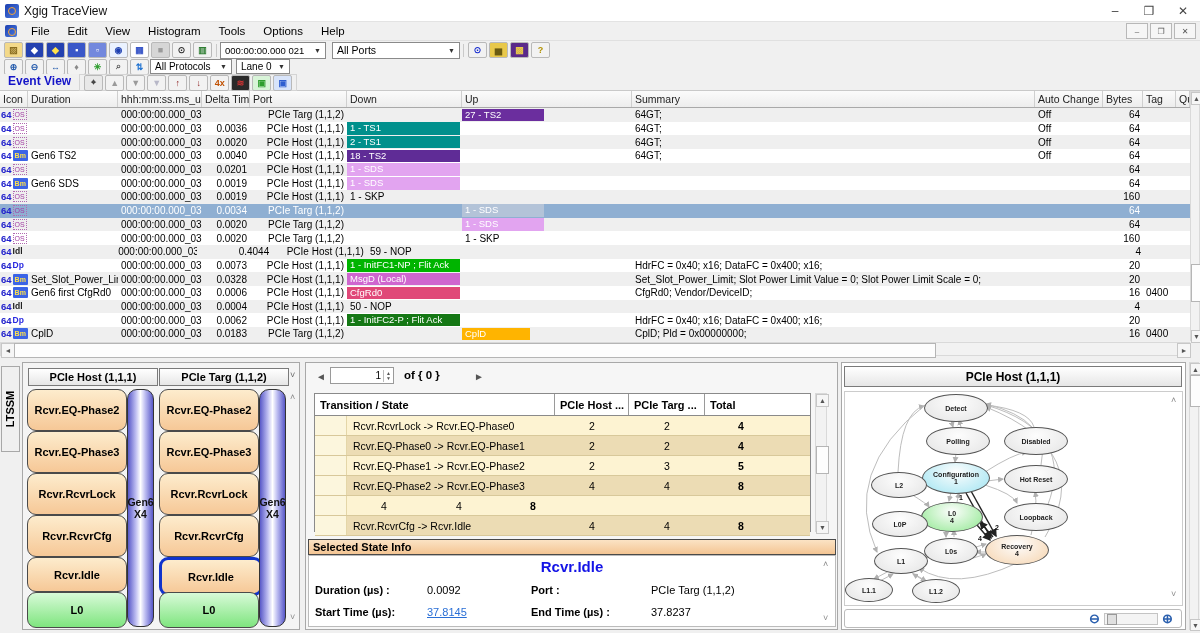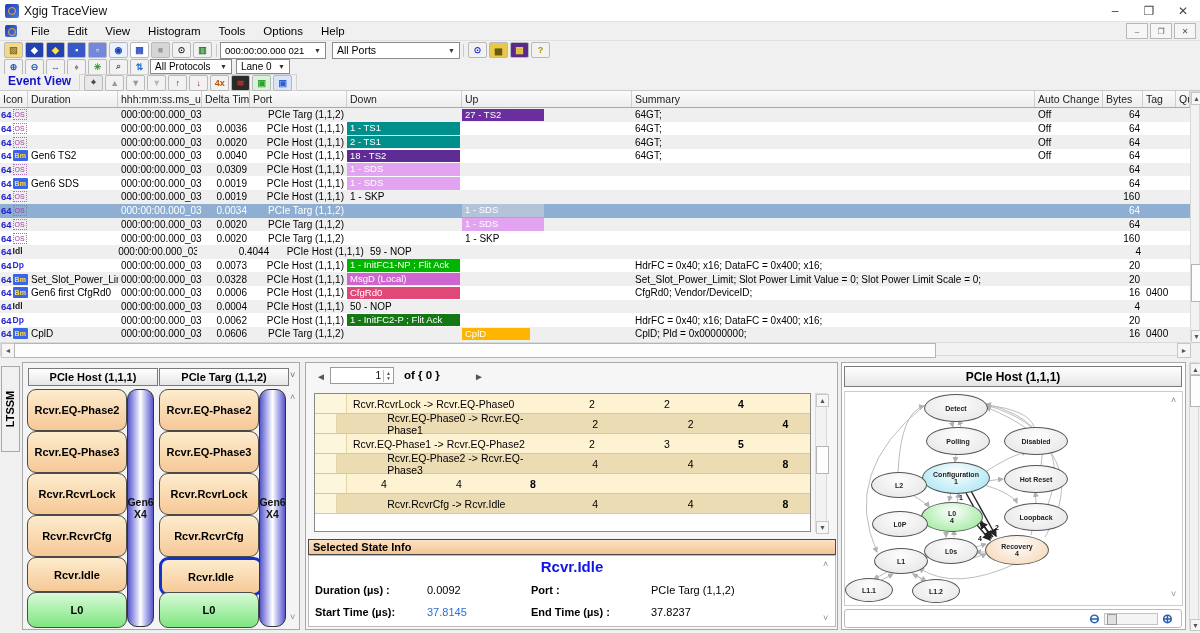--- a/index.html
+++ b/index.html
@@ -61,26 +61,26 @@
   .stbox.selblue{border:3px solid #1133cc;}
   .genbar{border:1px solid #333;border-radius:10px;background:linear-gradient(90deg,#5858c8,#c0c0f2 32%,#ffffff 50%,#c0c0f2 68%,#5858c8);
           display:flex;flex-direction:column;align-items:center;justify-content:center;font-weight:bold;font-size:10.5px;color:#111;}
   .chev{color:#8a8a8a;font-size:9px;line-height:9px;}
   
   .tt{border:1px solid #8a8a8a;background:#fff;}
   .tt-h{display:flex;border-bottom:1px solid #8a8a8a;background:#fff;font-weight:bold;font-size:11px;height:21px;align-items:center;}
   .tt-hc{border-right:1px solid #9a9a9a;height:100%;display:flex;align-items:center;padding-left:5px;box-sizing:border-box;}
   .tt-row{display:flex;height:19px;align-items:center;font-size:10.5px;border-bottom:1px solid #d8c89a;}
   .tt-row.a{background:#fdf3d2;}
-  .tt-row.b{background:#ecdcb4;gap:44px;}
+  .tt-row.b{background:#ecdcb4;}
   .tt-c{height:100%;display:flex;align-items:center;box-sizing:border-box;}
   .ssi-bar{background:linear-gradient(#fbe3c4,#f4c593);border:1px solid #4a4a4a;font-weight:bold;font-size:11px;display:flex;align-items:center;padding-left:4px;}
   .lbl{font-weight:bold;font-size:11px;}
   .val{font-size:11px;}
-  .link{color:#2a6fd6;}
+  .link{color:#2a6fd6;text-decoration:underline;}
   
   .dg-node{position:absolute;border:1.8px solid #555;border-radius:50%;
            background:radial-gradient(ellipse at 50% 30%,#f6f6f6,#d5d5d5);
            display:flex;flex-direction:column;align-items:center;justify-content:center;
            font-size:7px;font-weight:bold;color:#222;line-height:7px;text-align:center;}
   .mag{font-size:13px;color:#2a5fae;font-weight:bold;line-height:13px;}
 </style>
 </head>
 <body>
 
@@ -272,21 +272,21 @@
       <div class="ecell l" style="width: 33px;"></div>
       <div class="ecell " style="width: 14px;"></div>
     </div>
     <div class="erow even">
       <div class="ecell " style="width: 28px;">
         <span class="num64">64</span>
         <span class="bdg bdg-OS">OS</span>
       </div>
       <div class="ecell l" style="width: 90px;"></div>
       <div class="ecell l" style="width: 84px;">000:00:00.000_037</div>
-      <div class="ecell r" style="width: 48px;">0.0309</div>
+      <div class="ecell r" style="width: 48px;">0.0201</div>
       <div class="ecell r" style="width: 97px;">PCIe Host (1,1,1)</div>
       <div class="ecell " style="width: 115px;">
         <span class="chip" style="background: rgb(226, 164, 240); width: 113px;">1 - SDS</span>
       </div>
       <div class="ecell " style="width: 170px;"></div>
       <div class="ecell l" style="width: 403px;"></div>
       <div class="ecell l" style="width: 68px;"></div>
       <div class="ecell r" style="width: 40px;">64</div>
       <div class="ecell l" style="width: 33px;"></div>
       <div class="ecell " style="width: 14px;"></div>
@@ -500,21 +500,21 @@
       <div class="ecell l" style="width: 33px;"></div>
       <div class="ecell " style="width: 14px;"></div>
     </div>
     <div class="erow even">
       <div class="ecell " style="width: 28px;">
         <span class="num64">64</span>
         <span class="bdg bdg-Bm">Bm</span>
       </div>
       <div class="ecell l" style="width: 90px;">CplD</div>
       <div class="ecell l" style="width: 84px;">000:00:00.000_038</div>
-      <div class="ecell r" style="width: 48px;">0.0606</div>
+      <div class="ecell r" style="width: 48px;">0.0183</div>
       <div class="ecell r" style="width: 97px;">PCIe Targ (1,1,2)</div>
       <div class="ecell " style="width: 115px;"></div>
       <div class="ecell " style="width: 170px;">
         <span class="chip" style="background: rgb(255, 180, 0); width: 68px;">CplD</span>
       </div>
       <div class="ecell l" style="width: 403px;">CplD; Pld = 0x00000000;</div>
       <div class="ecell l" style="width: 68px;"></div>
       <div class="ecell r" style="width: 40px;">16</div>
       <div class="ecell l" style="width: 33px;">0400</div>
       <div class="ecell " style="width: 14px;"></div>
@@ -579,20 +579,26 @@
     <span style="margin-left:auto;font-size:10px;padding-right:2px;">1</span>
     <span style="display:flex;flex-direction:column;font-size:5px;line-height:5px;color:#555;border-left:1px solid #bbb;padding:1px 2px;">
       <span>▲</span>
       <span>▼</span>
     </span>
   </div>
   <div class="abs" style="left:98px;top:6px;font-weight:bold;font-size:11.5px;">of { 0 }</div>
   <div class="abs" style="left:168px;top:8px;font-size:10px;color:#555;">►</div>
 
   <div class="abs tt" style="left:8px;top:30px;width:497px;height:139px;">
+    <div class="tt-h">
+      <div class="tt-hc" style="width:240px;">Transition / State</div>
+      <div class="tt-hc" style="width:74px;">PCIe Host ...</div>
+      <div class="tt-hc" style="width:76px;">PCIe Targ ...</div>
+      <div class="tt-hc" style="width:72px;border-right:none;">Total</div>
+    </div>
     <div id="tr-body">
         <div class="tt-row a">
           <div class="tt-c" style="width: 32px; background: rgb(252, 246, 221); border-right: 1px solid rgb(228, 214, 168);"></div>
           <div class="tt-c" style="width: 208px; padding-left: 6px;">Rcvr.RcvrLock -&gt; Rcvr.EQ-Phase0</div>
           <div class="tt-c" style="width: 74px; justify-content: center;">2</div>
           <div class="tt-c" style="width: 76px; justify-content: center;">2</div>
           <div class="tt-c" style="width: 72px; justify-content: center; font-weight: bold;">4</div>
         </div>
         <div class="tt-row b">
           <div class="tt-c" style="width: 32px; background: rgb(252, 246, 221); border-right: 1px solid rgb(228, 214, 168);"></div>

